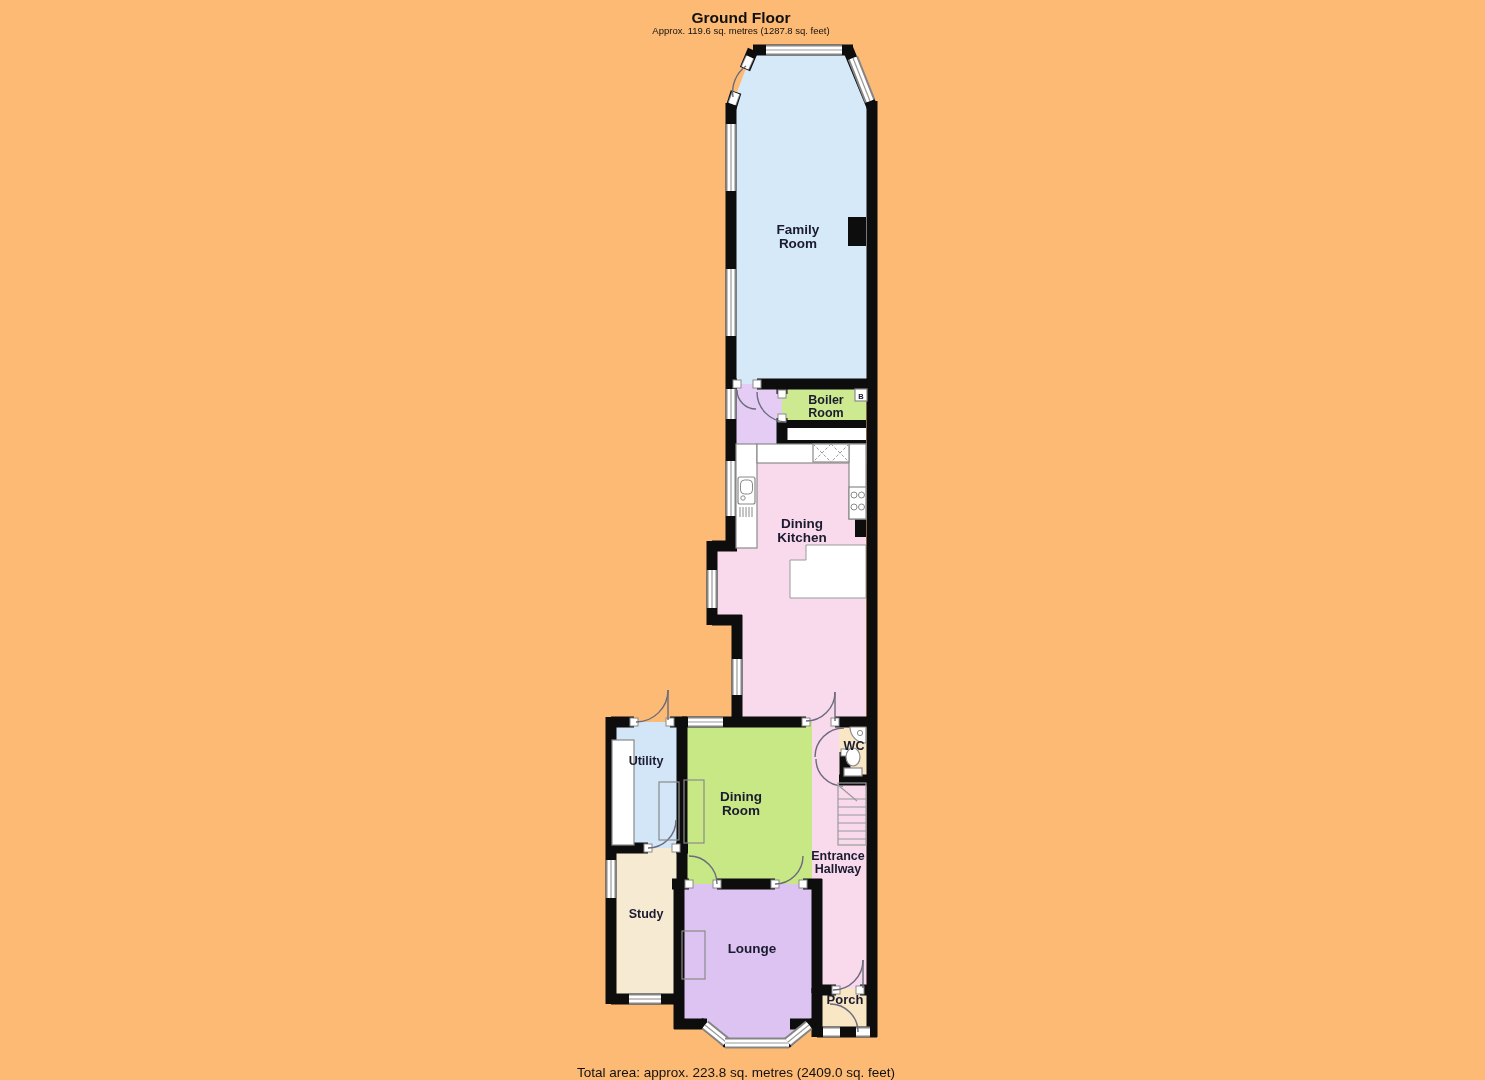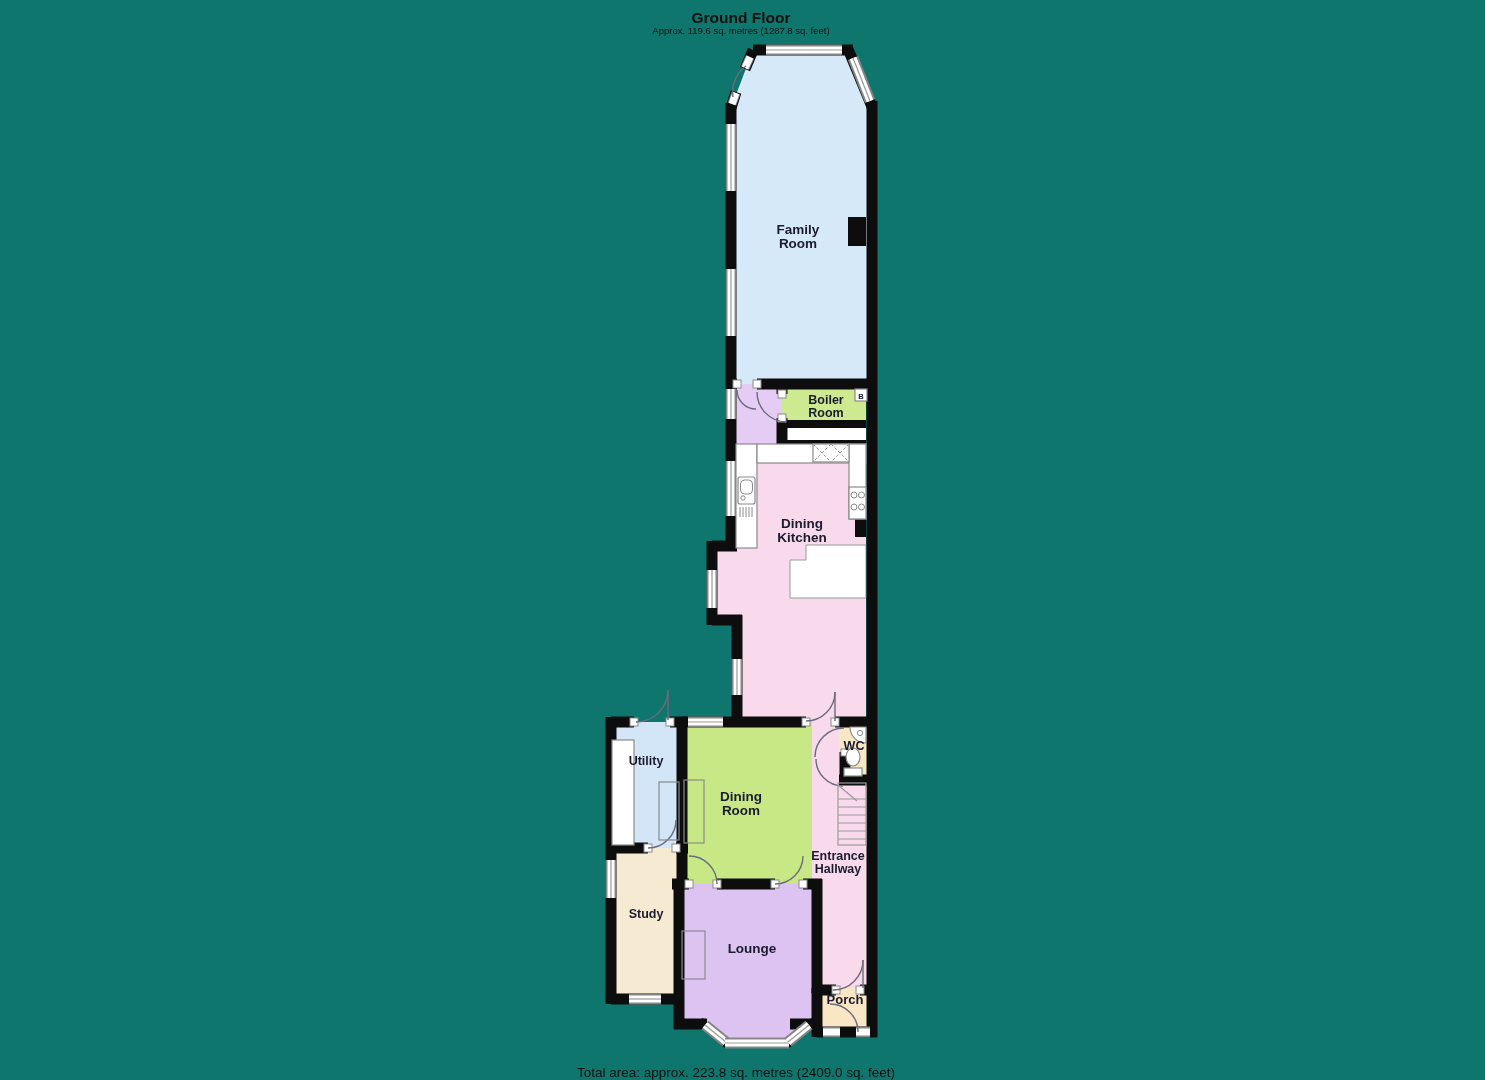--- a/index.html
+++ b/index.html
@@ -1,16 +1,16 @@
 <!DOCTYPE html>
 <html><head>
 <meta charset="utf-8">
 <style>
   html,body{margin:0;padding:0;background:#ffffff;}
-  .page{position:relative;width:1485px;height:1080px;background:#0f766e;overflow:hidden;}
+  .page{position:relative;width:1485px;height:1080px;background:#fdba74;overflow:hidden;}
   svg{position:absolute;left:0;top:0;}
   .wall{stroke:#0d0d0d;stroke-width:11;fill:none;stroke-linecap:butt;}
   .wall-thin{stroke:#0d0d0d;stroke-width:8;fill:none;}
   .wallfill{fill:#0d0d0d;}
   .win-o{stroke:#858585;stroke-width:11;fill:none;}
   .win-o.sm{stroke-width:9;}
   .win-i{stroke:#ffffff;stroke-width:7;fill:none;}
   .win-c{stroke:#9a9a9a;stroke-width:1.2;fill:none;}
   .door{fill:none;stroke:#6b6b7d;stroke-width:1.4;}
   .fixture{fill:#ffffff;stroke:#8a8a8a;stroke-width:1.2;}

